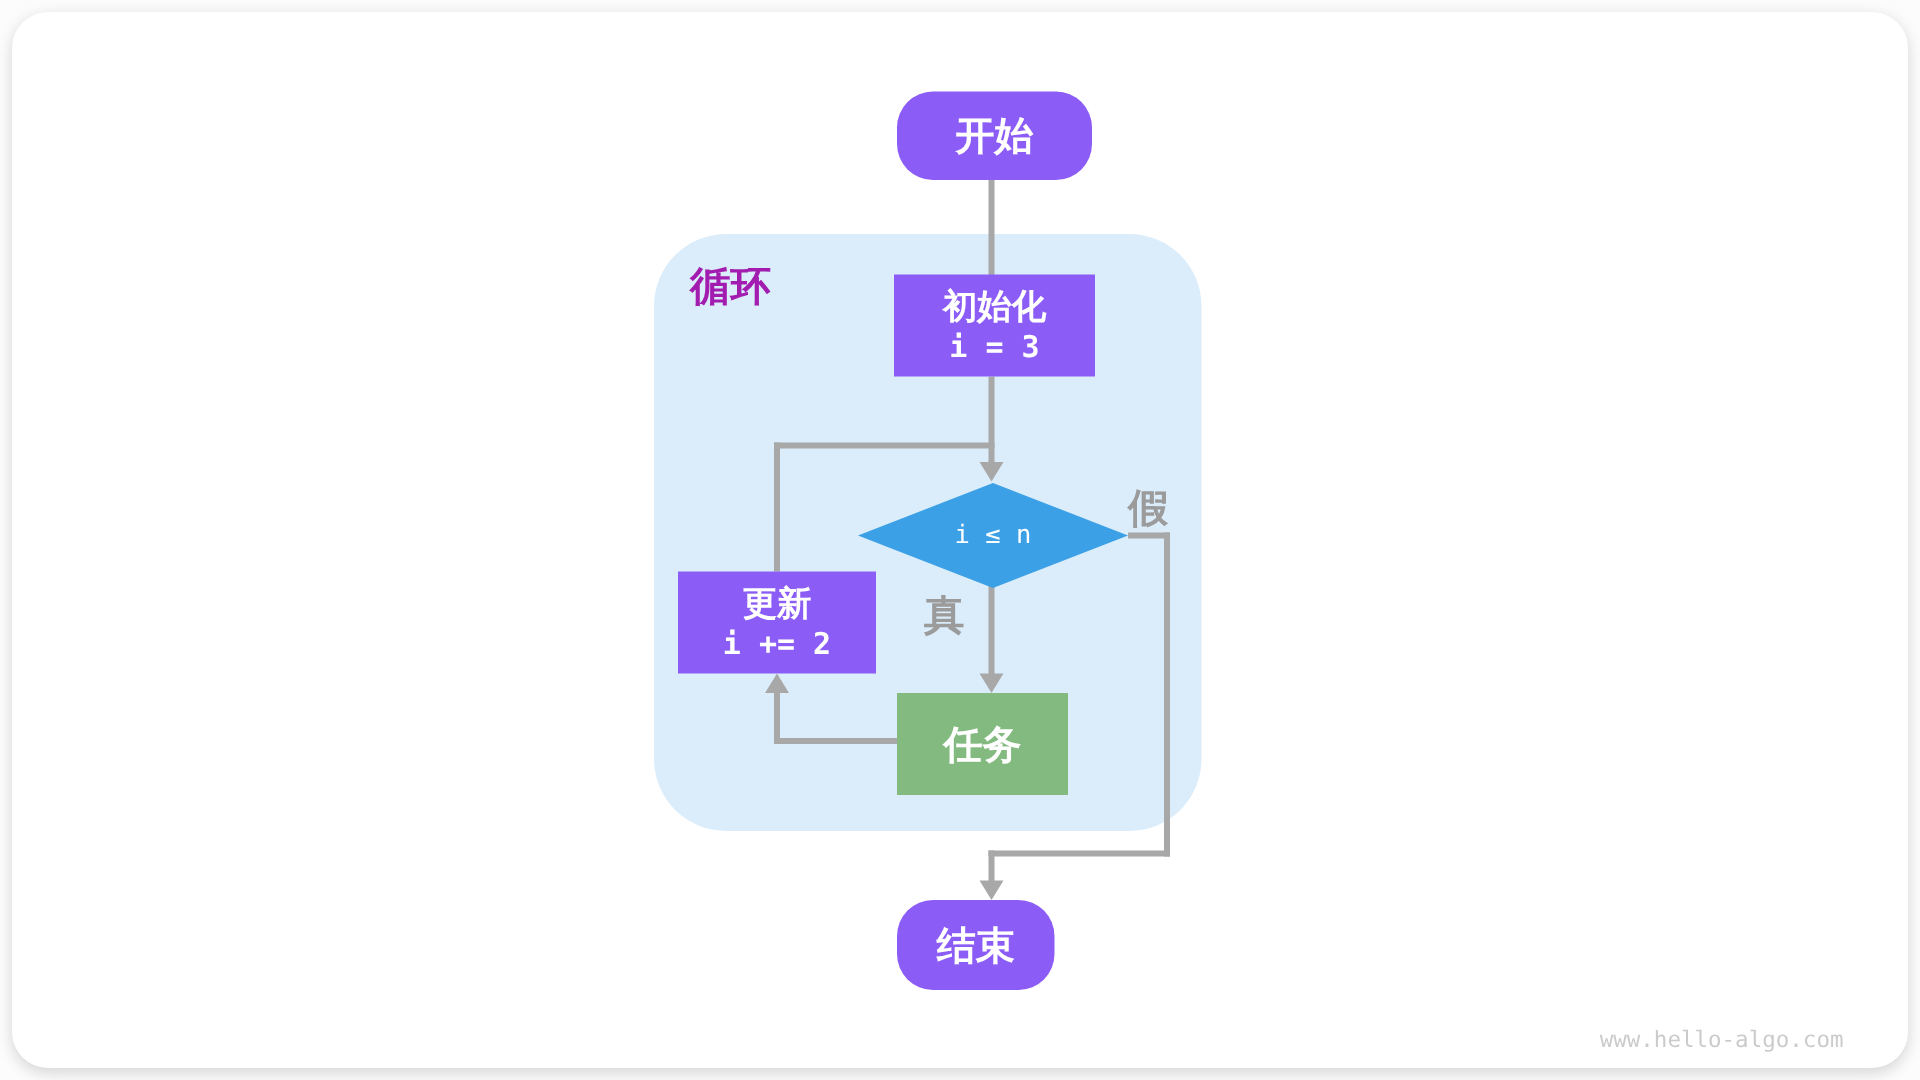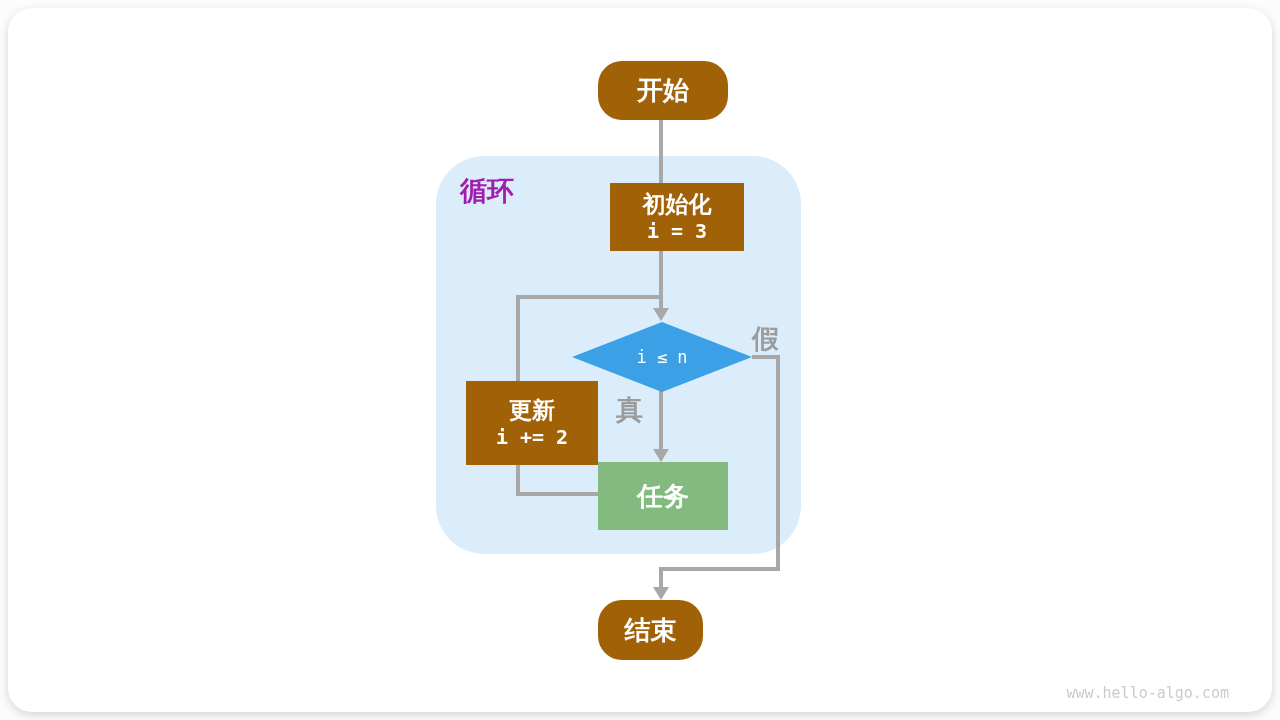--- a/index.html
+++ b/index.html
@@ -39,31 +39,31 @@
   .node {
     display: flex;
     flex-direction: column;
     align-items: center;
     justify-content: center;
     color: #ffffff;
     font-weight: 700;
     box-sizing: border-box;
   }
   .terminal {
-    background: #a16207;
+    background: #8b5cf6;
     border-radius: 24px;
     font-size: 26px;
   }
   .start-box { left: 590px; top: 53px;  width: 130px; height: 59px; }
   .end-box   { left: 590px; top: 592px; width: 105px; height: 60px; }
 
-  .process { background: #a16207; margin-left: 14px; }
+  .process { background: #8b5cf6; }
   .init-box   { left: 588px; top: 175px; width: 134px; height: 68px; }
-  .update-box { left: 444px; top: 373px; width: 132px; height: 84px; }
-  .task-box   { left: 590px; top: 454px; width: 130px; height: 68px; background: #82ba7f; font-size: 26px; }
+  .update-box { left: 444px; top: 373px; width: 132px; height: 68px; }
+  .task-box   { left: 590px; top: 454px; width: 114px; height: 68px; background: #82ba7f; font-size: 26px; }
 
   .node .cn-line { font-size: 23px; line-height: 28px; }
   .node .code-line {
     font-family: "DejaVu Sans Mono", monospace;
     font-size: 20px;
     font-weight: 700;
     line-height: 26px;
   }
 
   .diamond {

